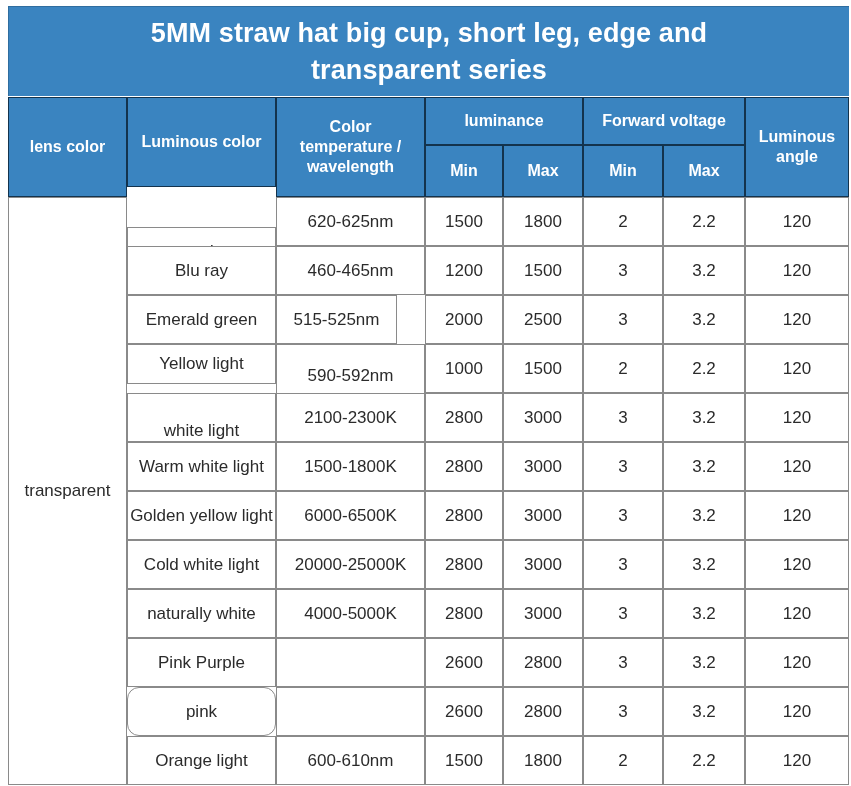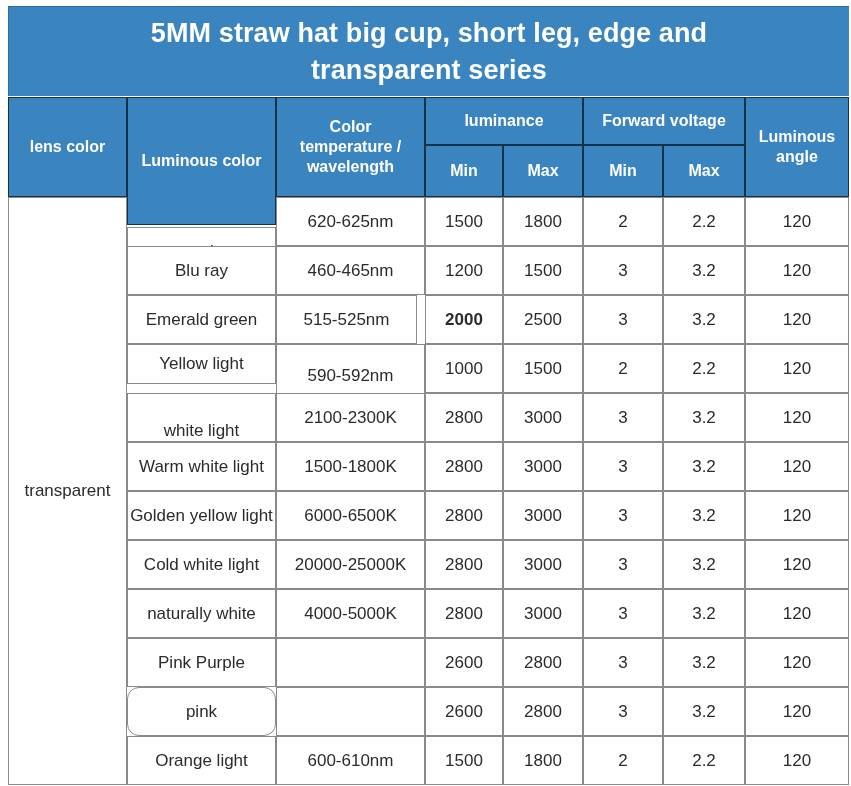--- a/index.html
+++ b/index.html
@@ -111,21 +111,21 @@
 
 <div class="sheet">
 
   <div class="title-banner">
     <div class="title-text">5MM straw hat big cup, short leg, edge and
 transparent series</div>
   </div>
 
   <div class="head">
     <div class="hc" id="h-lens" style="left: 0px; width: 119px; top: 0px; height: 100px;">lens color</div>
-    <div class="hc" id="h-lum" style="left: 119px; width: 149px; top: 0px; height: 128px;">Luminous color</div>
+    <div class="hc" id="h-lum" style="left: 119px; width: 149px; top: 0px; height: 90px;">Luminous color</div>
     <div class="hc" id="h-ct" style="left: 268px; width: 149px; top: 0px; height: 100px;">Color
 temperature /
 wavelength</div>
     <div class="hc" id="h-luminance" style="left: 417px; width: 158px; top: 0px; height: 48px;">luminance</div>
     <div class="hc" id="h-fv" style="left: 575px; width: 162px; top: 0px; height: 48px;">Forward voltage</div>
     <div class="hc" id="h-angle" style="left: 737px; width: 104px; top: 0px; height: 100px;">Luminous
 angle</div>
     <div class="hc" id="h-lmin" style="left: 417px; width: 78px; top: 48px; height: 52px;">Min</div>
     <div class="hc" id="h-lmax" style="left: 495px; width: 80px; top: 48px; height: 52px;">Max</div>
     <div class="hc" id="h-vmin" style="left: 575px; width: 80px; top: 48px; height: 52px;">Min</div>
@@ -176,24 +176,24 @@
       <div class="bc" style="left: 655px; width: 82px; top: 49px; height: 49px;">
         <span>3.2</span>
       </div>
       <div class="bc" style="left: 737px; width: 104px; top: 49px; height: 49px;">
         <span>120</span>
       </div>
       <div style="position: absolute; left: 0px; width: 0px; height: 0px; top: 49px;"></div>
       <div class="bc" style="left: 119px; width: 149px; top: 98px; height: 49px;">
         <span>Emerald green</span>
       </div>
-      <div class="bc" style="left: 268px; width: 141px; top: 98px; height: 49px;">
+      <div class="bc" style="left: 268px; width: 121px; top: 98px; height: 49px;">
         <span>515-525nm</span>
       </div>
-      <div class="bc" style="left: 417px; width: 78px; top: 98px; height: 49px; font-weight: bold;">
+      <div class="bc" style="left: 417px; width: 78px; top: 98px; height: 49px;">
         <span>2000</span>
       </div>
       <div class="bc" style="left: 495px; width: 80px; top: 98px; height: 49px; text-align: right;">
         <span>2500</span>
       </div>
       <div class="bc" style="left: 575px; width: 80px; top: 98px; height: 49px;">
         <span>3</span>
       </div>
       <div class="bc" style="left: 655px; width: 82px; top: 98px; height: 49px;">
         <span>3.2</span>

